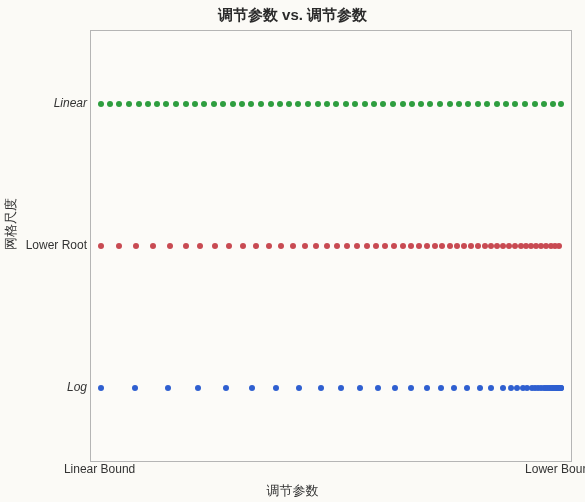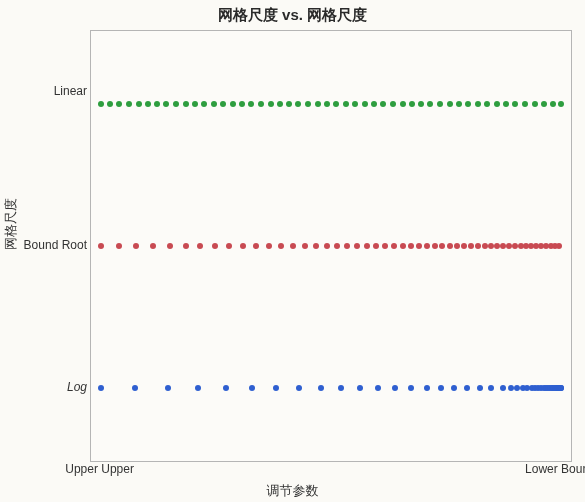--- a/index.html
+++ b/index.html
@@ -70,21 +70,21 @@
     position: absolute;
     width: 6px;
     height: 6px;
     border-radius: 50%;
     transform: translate(-50%, -50%);
   }
 </style>
 </head>
 <body>
 
-<div class="title">网格尺度 vs. 网格尺度</div>
+<div class="title">调节参数 vs. 调节参数</div>
 <div class="ylabel">网格尺度</div>
 <div class="xlabel">调节参数</div>
 
 <div class="plot" id="plot">
     <div class="dot" style="background: rgb(46, 158, 63); left: 9.6px; top: 73.1px;"></div>
     <div class="dot" style="background: rgb(46, 158, 63); left: 19.2px; top: 73.1px;"></div>
     <div class="dot" style="background: rgb(46, 158, 63); left: 28.32px; top: 73.1px;"></div>
     <div class="dot" style="background: rgb(46, 158, 63); left: 37.92px; top: 73.1px;"></div>
     <div class="dot" style="background: rgb(46, 158, 63); left: 47.52px; top: 73.1px;"></div>
     <div class="dot" style="background: rgb(46, 158, 63); left: 56.64px; top: 73.1px;"></div>
@@ -222,17 +222,17 @@
     <div class="dot" style="background: rgb(47, 95, 208); left: 465.6px; top: 356.9px;"></div>
     <div class="dot" style="background: rgb(47, 95, 208); left: 466.56px; top: 356.9px;"></div>
     <div class="dot" style="background: rgb(47, 95, 208); left: 467.52px; top: 356.9px;"></div>
     <div class="dot" style="background: rgb(47, 95, 208); left: 468.48px; top: 356.9px;"></div>
     <div class="dot" style="background: rgb(47, 95, 208); left: 468.96px; top: 356.9px;"></div>
     <div class="dot" style="background: rgb(47, 95, 208); left: 469.44px; top: 356.9px;"></div>
     <div class="dot" style="background: rgb(47, 95, 208); left: 469.92px; top: 356.9px;"></div>
     <div class="dot" style="background: rgb(47, 95, 208); left: 470.4px; top: 356.9px;"></div>
   </div>
 
-<div class="ytick" style="top: 91px;">Linear</div>
-<div class="ytick" style="top: 245px;">Bound Root</div>
+<div class="ytick" style="top: 103px; font-style: italic;">Linear</div>
+<div class="ytick" style="top: 245px;">Lower Root</div>
 <div class="ytick" style="top: 386.9px; font-style: italic;">Log</div>
-<div class="xtick" style="left: 99.6px;">Upper Upper</div>
+<div class="xtick" style="left: 99.6px;">Linear Bound</div>
 <div class="xtick" style="left: 560.4px;">Lower Bound</div>
 
 </body></html>

